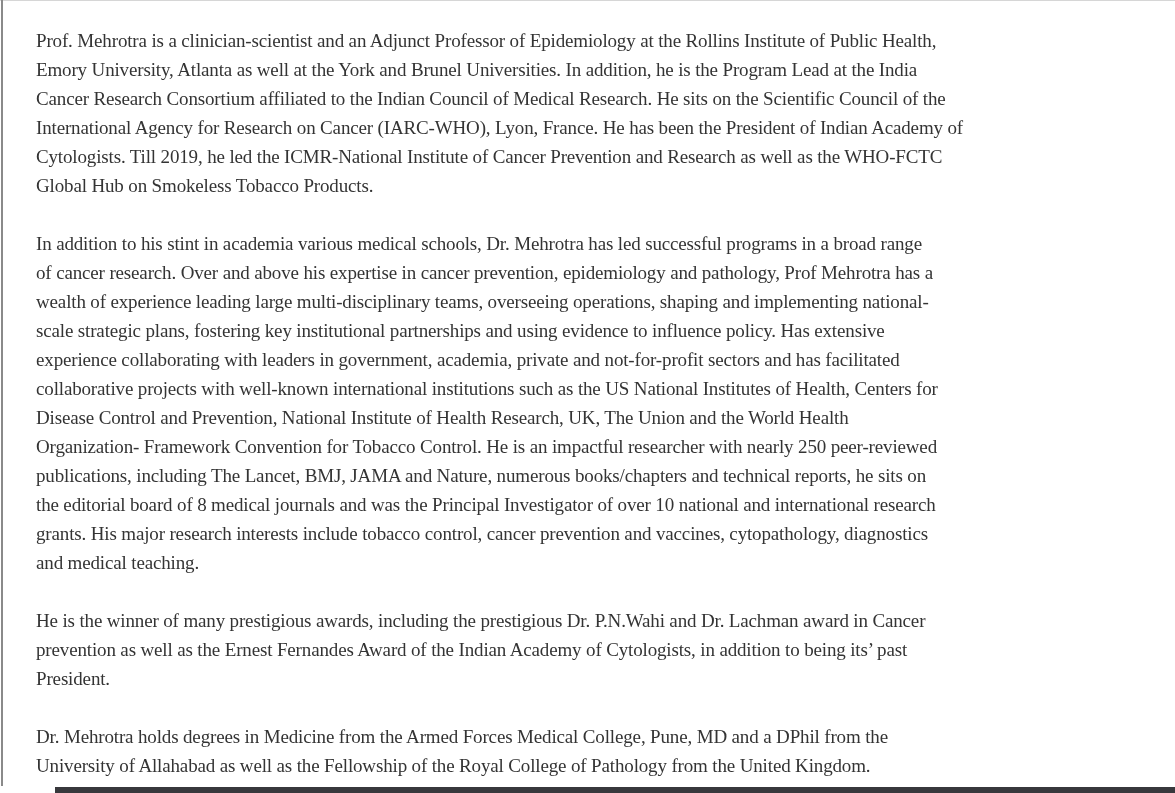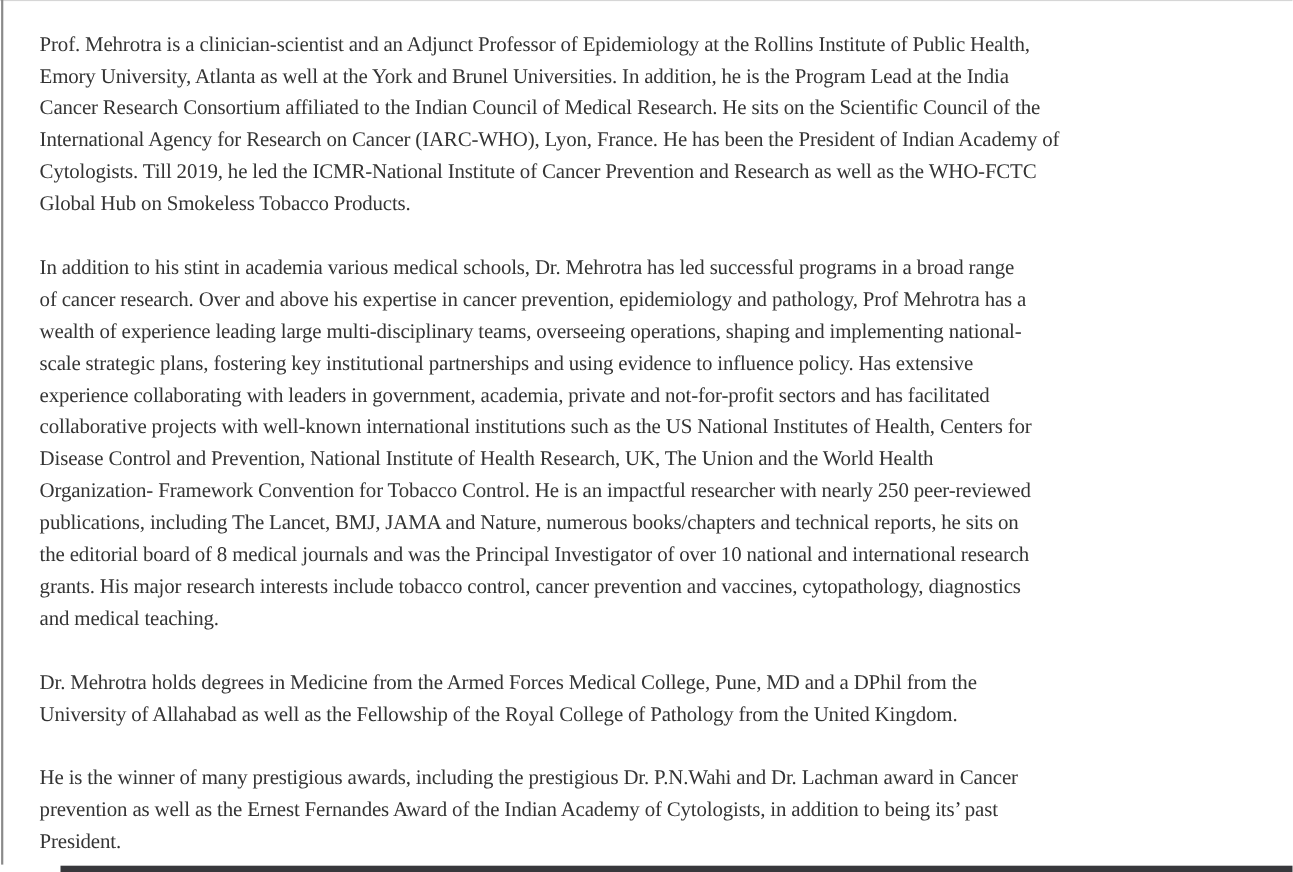--- a/index.html
+++ b/index.html
@@ -71,21 +71,21 @@
 wealth of experience leading large multi-disciplinary teams, overseeing operations, shaping and implementing national-
 scale strategic plans, fostering key institutional partnerships and using evidence to influence policy. Has extensive
 experience collaborating with leaders in government, academia, private and not-for-profit sectors and has facilitated
 collaborative projects with well-known international institutions such as the US National Institutes of Health, Centers for
 Disease Control and Prevention, National Institute of Health Research, UK, The Union and the World Health
 Organization- Framework Convention for Tobacco Control. He is an impactful researcher with nearly 250 peer-reviewed
 publications, including The Lancet, BMJ, JAMA and Nature, numerous books/chapters and technical reports, he sits on
 the editorial board of 8 medical journals and was the Principal Investigator of over 10 national and international research
 grants. His major research interests include tobacco control, cancer prevention and vaccines, cytopathology, diagnostics
 and medical teaching.</div>
-    <div class="doc-text">Dr. Mehrotra holds degrees in Medicine from the Armed Forces Medical College, Pune, MD and a DPhil from the
-University of Allahabad as well as the Fellowship of the Royal College of Pathology from the United Kingdom.</div>
     <div class="doc-text">He is the winner of many prestigious awards, including the prestigious Dr. P.N.Wahi and Dr. Lachman award in Cancer
 prevention as well as the Ernest Fernandes Award of the Indian Academy of Cytologists, in addition to being its’ past
 President.</div>
+    <div class="doc-text">Dr. Mehrotra holds degrees in Medicine from the Armed Forces Medical College, Pune, MD and a DPhil from the
+University of Allahabad as well as the Fellowship of the Royal College of Pathology from the United Kingdom.</div>
   </div>
 
   <div class="taskbar-sliver"></div>
 </div>
 
 </body></html>

